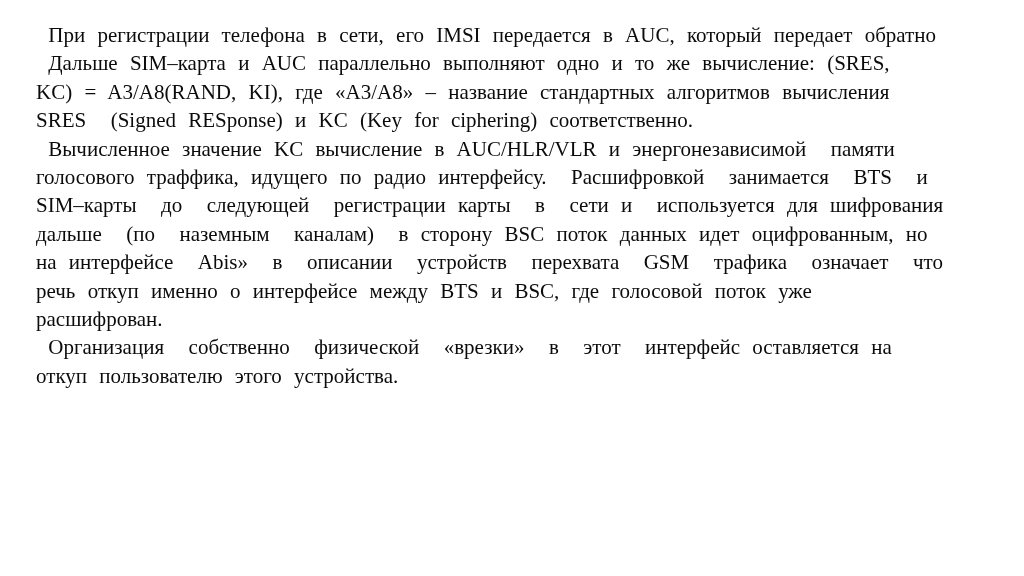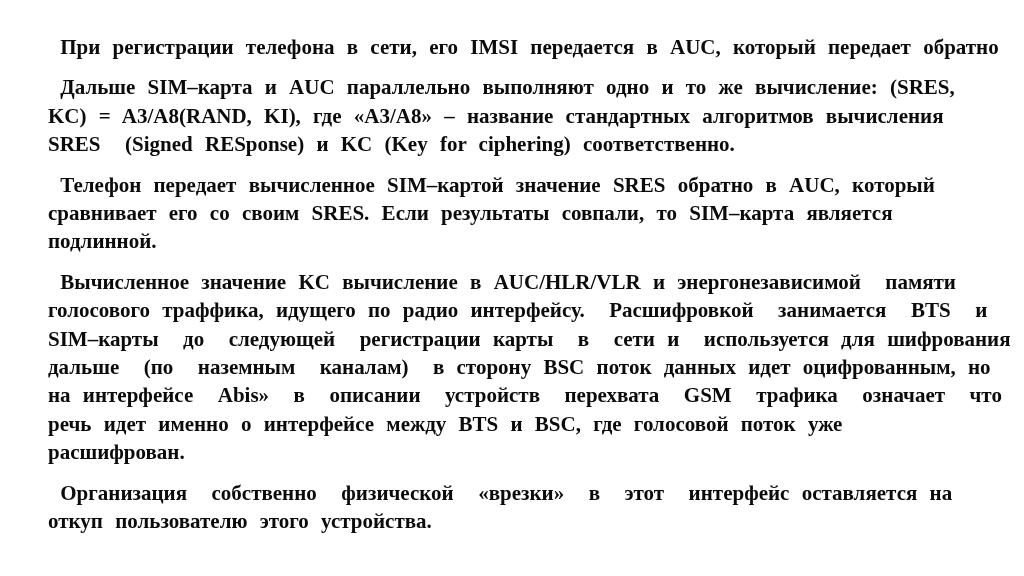--- a/index.html
+++ b/index.html
@@ -16,23 +16,22 @@
     box-sizing: border-box;
     padding: 21px 38px 0 36px;
     font-family: "Liberation Serif", "DejaVu Serif", serif;
     font-size: 21px;
     line-height: 28.4px;
     color: #0b0b0b;
     word-spacing: 7px;
     -webkit-font-smoothing: antialiased;
   }
   .paragraph {
-    margin: 12px;
+    margin: 0;
     padding: 0;
-    font-weight: bold;
   }
   .line {
     white-space: pre;
     margin: 0;
     padding: 0;
   }
 </style>
 </head>
 <body>
 
@@ -40,31 +39,26 @@
   <div class="text-block">
       <div class="paragraph">
         <div class="line"> При регистрации телефона в сети, его IMSI передается в AUC, который передает обратно</div>
       </div>
       <div class="paragraph">
         <div class="line"> Дальше SIM–карта и AUC параллельно выполняют одно и то же вычисление: (SRES,</div>
         <div class="line">KC) = A3/A8(RAND, KI), где «А3/А8» – название стандартных алгоритмов вычисления</div>
         <div class="line">SRES  (Signed RESponse) и KC (Key for ciphering) соответственно.</div>
       </div>
       <div class="paragraph">
-        <div class="line"> Телефон передает вычисленное SIM–картой значение SRES обратно в AUC, который</div>
-        <div class="line">сравнивает его со своим SRES. Если результаты совпали, то SIM–карта является</div>
-        <div class="line">подлинной.</div>
-      </div>
-      <div class="paragraph">
         <div class="line"> Вычисленное значение KC вычисление в AUC/HLR/VLR и энергонезависимой  памяти</div>
         <div class="line">голосового траффика, идущего по радио интерфейсу.  Расшифровкой  занимается  BTS  и</div>
         <div class="line">SIM–карты  до  следующей  регистрации карты  в  сети и  используется для шифрования</div>
         <div class="line">дальше  (по  наземным  каналам)  в сторону BSC поток данных идет оцифрованным, но</div>
         <div class="line">на интерфейсе  Abis»  в  описании  устройств  перехвата  GSM  трафика  означает  что</div>
-        <div class="line">речь идет именно о интерфейсе между BTS и BSC, где голосовой поток уже</div>
+        <div class="line">речь откуп именно о интерфейсе между BTS и BSC, где голосовой поток уже</div>
         <div class="line">расшифрован.</div>
       </div>
       <div class="paragraph">
         <div class="line"> Организация  собственно  физической  «врезки»  в  этот  интерфейс оставляется на</div>
         <div class="line">откуп пользователю этого устройства.</div>
       </div>
     </div>
 </div>
 
 </body></html>

